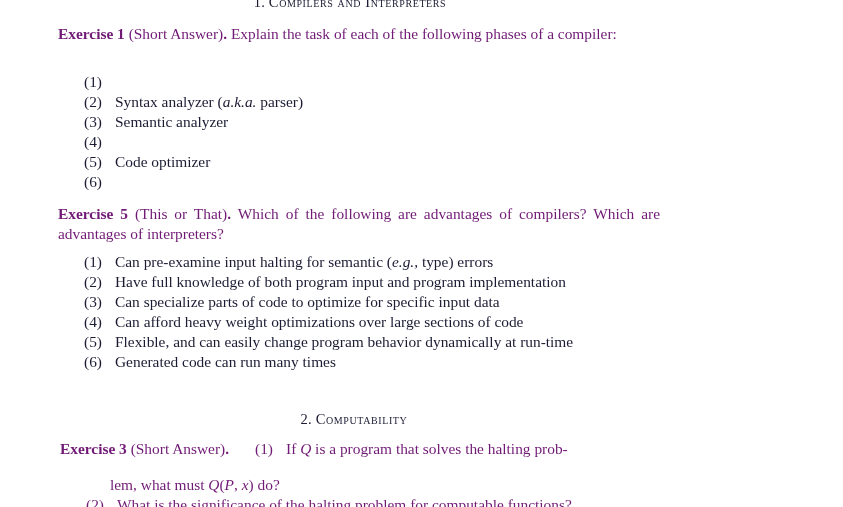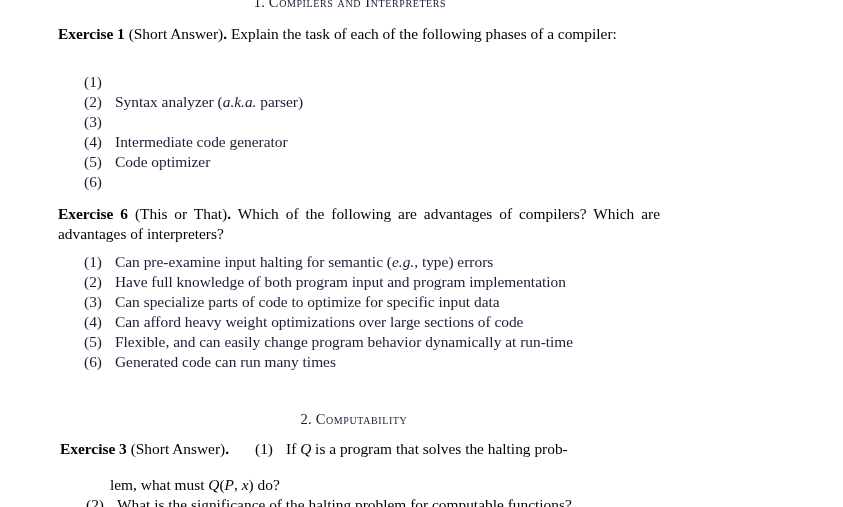--- a/index.html
+++ b/index.html
@@ -41,21 +41,21 @@
 
   #sec-compilers { position: absolute; left: 0; top: -6px; width: 700px; }
   #sec-computability { position: absolute; left: 4px; top: 411px; width: 700px; }
 
   
   .exercise {
     position: absolute;
     font-size: 15.4px;
     line-height: 20.2px;
     text-align: justify;
-    color: #000000;
+    color: #701a75;
   }
   .ex-label {
     font-weight: bold;
   }
   .paren {
     font-weight: normal;
   }
   .dot-bold {
     font-weight: bold;
   }
@@ -133,36 +133,36 @@
   <div class="enum" id="list1">
     <div class="enum-row">
       <span class="enum-marker">(1)</span>
     </div>
     <div class="enum-row">
       <span class="enum-marker">(2)</span>
       <span class="enum-text"><span>Syntax analyzer (</span><span class="it">a.k.a.</span><span> parser)</span></span>
     </div>
     <div class="enum-row">
       <span class="enum-marker">(3)</span>
+      <span class="enum-text">Semantic analyzer</span>
     </div>
     <div class="enum-row">
       <span class="enum-marker">(4)</span>
-      <span class="enum-text">Intermediate code generator</span>
     </div>
     <div class="enum-row">
       <span class="enum-marker">(5)</span>
       <span class="enum-text">Code optimizer</span>
     </div>
     <div class="enum-row">
       <span class="enum-marker">(6)</span>
     </div>
   </div>
 
   <div class="exercise" id="ex2">
-    <span class="ex-label">Exercise 6</span><span>&nbsp;</span><span class="paren">(This or That)</span><span class="dot-bold">.</span>
+    <span class="ex-label">Exercise 5</span><span>&nbsp;</span><span class="paren">(This or That)</span><span class="dot-bold">.</span>
     <span>Which of the following are advantages of compilers? Which are advantages of interpreters?</span>
   </div>
 
   <div class="enum" id="list2">
     <div class="enum-row">
       <span class="enum-marker">(1)</span>
       <span class="enum-text"><span>Can pre-examine input halting for semantic (</span><span class="it">e.g.,</span><span> type) errors</span></span>
     </div>
     <div class="enum-row">
       <span class="enum-marker">(2)</span>

